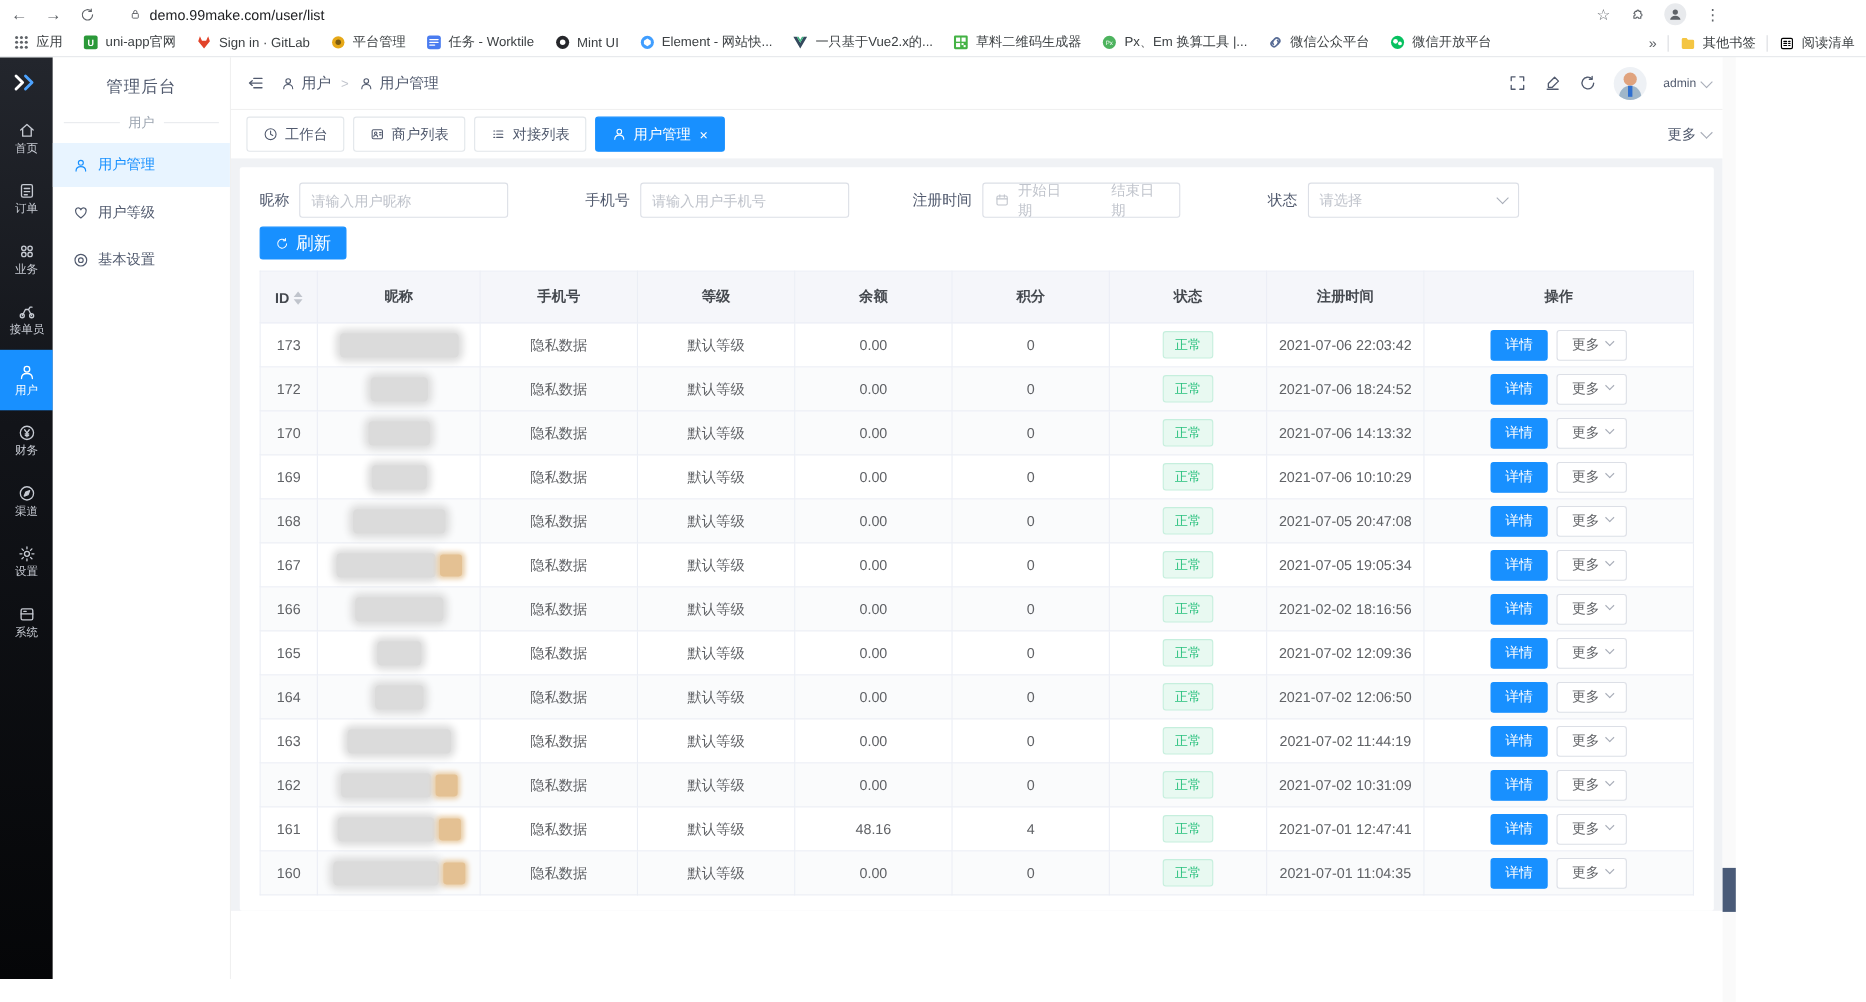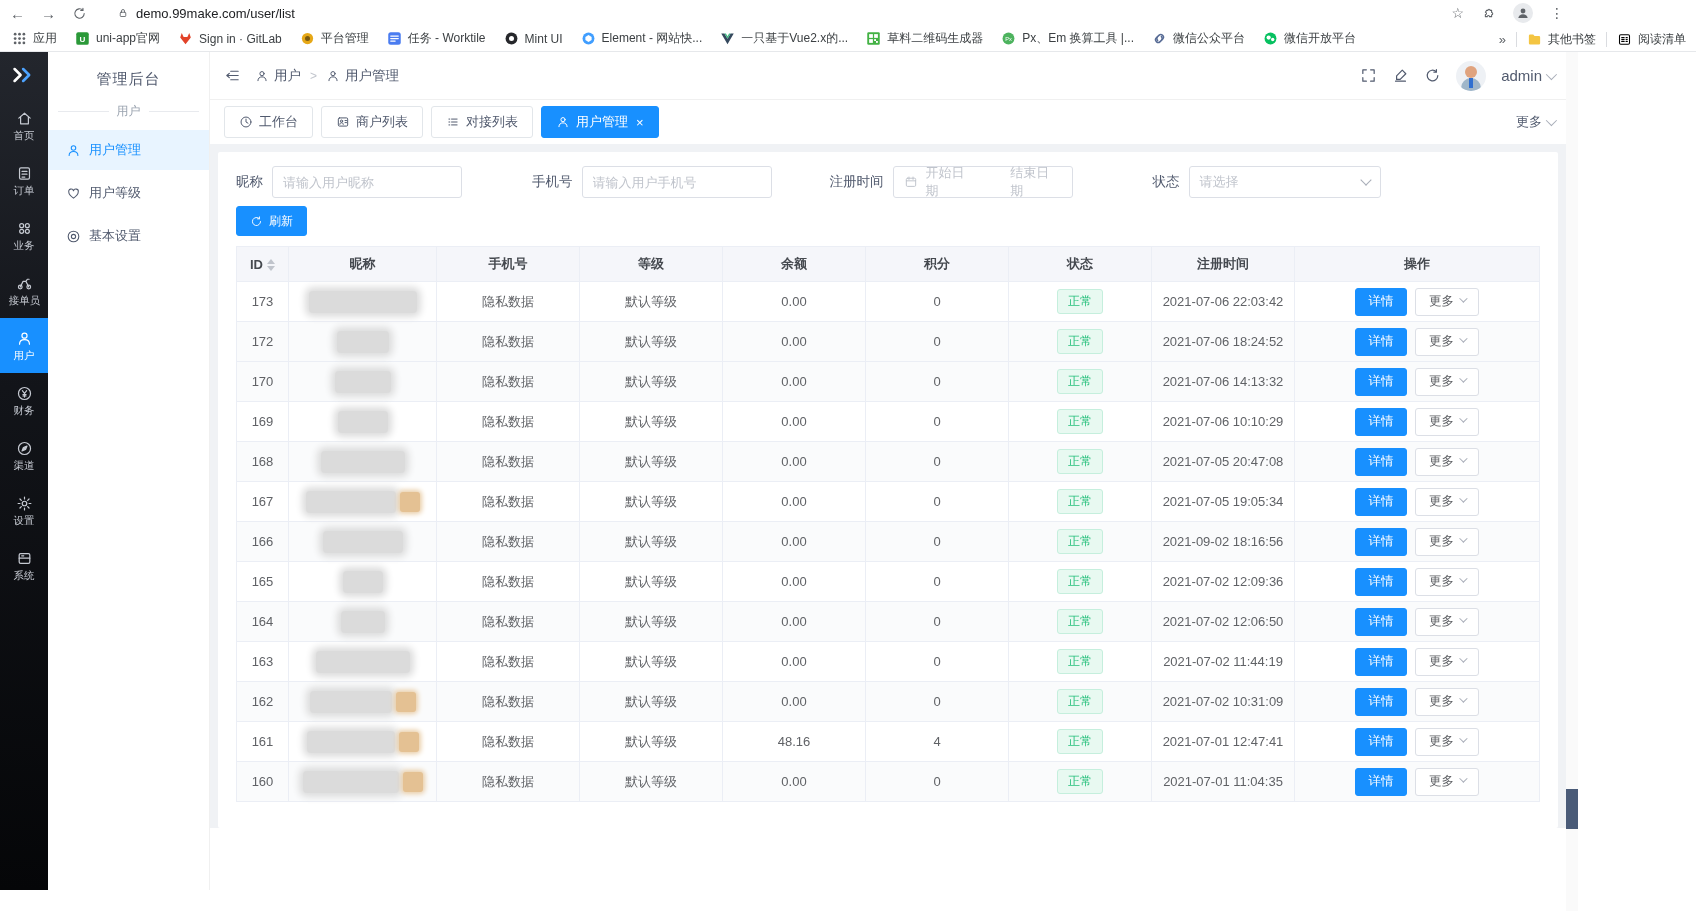--- a/index.html
+++ b/index.html
@@ -59,21 +59,21 @@
   #breadcrumb { display:flex; align-items:center; gap:7px; margin-left:14px; font-size:13.5px; color:#515a6e; }
   .bc-sep { color:#c0c4cc; font-size:12px; margin:0 2px; }
   .bc-item { display:flex; align-items:center; gap:5px; }
   .bc-ico { width:14px; height:14px; color:#515a6e; }
   .bc-ico svg { display:block; width:100%; height:100%; }
   #ph-right { margin-left:auto; display:flex; align-items:center; gap:15px; }
   #hdr-avatar { width:30px; height:30px; border-radius:50%; background:#eef1f5; position:relative; overflow:hidden; }
   #hdr-avatar .av-head { position:absolute; left:9px; top:5px; width:12px; height:12px; border-radius:50%; background:#e0a37e; }
   #hdr-avatar .av-body { position:absolute; left:5px; top:17px; width:20px; height:13px; border-radius:10px 10px 0 0; background:#9fb6c9; }
   #hdr-avatar .av-tie { position:absolute; left:13px; top:17px; width:4px; height:10px; background:#2f6fd0; }
-  #admin-name { font-size:15px; color:#515a6e; display:flex; align-items:center; gap:4px; }
+  #admin-name { font-size:11px; color:#515a6e; display:flex; align-items:center; gap:4px; }
   .chev { width:8px; height:8px; border-right:1.5px solid #a8adb8; border-bottom:1.5px solid #a8adb8; transform:rotate(45deg) translateY(-2px); }
 
   
   #ptabs { height:44px; display:flex; align-items:center; gap:8px; padding:0 14px; position:relative; }
   .tab { height:32px; display:flex; align-items:center; gap:6px; padding:0 14px; border:1px solid #e2e6ea; border-radius:3px;
     background:#fff; font-size:13px; color:#515a6e; cursor:pointer; }
   .tab .tab-ico { width:14px; height:14px; }
   .tab .tab-ico svg { display:block; width:100%; height:100%; }
   .tab.active { background:#1890ff; border-color:#1890ff; color:#fff; }
   .tab .tab-close { font-size:13px; margin-left:2px; }
@@ -93,31 +93,31 @@
   .fg2 { margin-left:70px; } .fg3 { margin-left:58px; } .fg4 { margin-left:80px; }
   .cal-ico { width:14px; height:14px; color:#c0c4cc; margin-right:8px; flex:0 0 14px; }
   .cal-ico svg { display:block; width:100%; height:100%; }
   .date-txt { font-size:13px; color:#c0c4cc; }
   .date-gap { width:34px; }
   .sel { justify-content:space-between; cursor:pointer; }
   .sel .sel-txt { font-size:13px; color:#c0c4cc; }
   .sel .chev { transform:rotate(45deg); margin-top:-4px; }
 
   .btnrow { margin-top:8px; display:flex; align-items:center; height:30px; }
-  .btn { height:28px; border-radius:3px; font-size:12px; display:inline-flex; align-items:center; justify-content:center;
+  .btn { height:28px; border-radius:3px; font-size:16px; display:inline-flex; align-items:center; justify-content:center;
     padding:0 13px; cursor:pointer; border:1px solid #dcdfe6; background:#fff; color:#515a6e; white-space:nowrap; font-family:inherit; }
   .btn.primary { background:#1890ff; border-color:#1890ff; color:#fff; }
   #btn-refresh { height:30px; gap:6px; }
   #btn-refresh .rf-ico { width:13px; height:13px; }
   #btn-refresh .rf-ico svg { display:block; width:100%; height:100%; }
   .btn-right { margin-left:auto; display:flex; gap:9px; }
 
   
   #tbl { margin-top:10px; width:100%; border-collapse:collapse; table-layout:fixed; }
-  #tbl th { height:35px; background:#f5f6fa; font-size:13px; font-weight:bold; color:#45494f;
+  #tbl th { height:47px; background:#f5f6fa; font-size:13px; font-weight:bold; color:#45494f;
     border:1px solid #ebeef5; text-align:center; }
   #tbl td { height:40px; font-size:13px; color:#606266; border:1px solid #ebeef5; text-align:center; }
   #tbl tr.even td { background:#fafbfc; }
   .sort-ico { display:inline-flex; flex-direction:column; gap:2px; margin-left:4px; vertical-align:middle; }
   .sort-ico i { display:block; width:0; height:0; border-left:4px solid transparent; border-right:4px solid transparent; }
   .sort-up { border-bottom:5px solid #c0c4cc; }
   .sort-dn { border-top:5px solid #c0c4cc; }
   .blur-block { display:inline-block; height:22px; border-radius:4px; background:#dbdbdb; box-shadow:0 0 7px 4px #dddddd; vertical-align:middle; }
   .tan-block { display:inline-block; width:20px; height:20px; margin-left:4px; border-radius:3px; background:#e4c193; box-shadow:0 0 5px 2px #e9cda6; vertical-align:middle; }
   .badge { display:inline-block; padding:3px 10px; border-radius:3px; font-size:12px; }
@@ -721,21 +721,21 @@
                   </button></td>
               </tr>
               <tr class="even">
                 <td>166</td>
                 <td><span class="blur-block" style="width: 80px;"></span></td>
                 <td>隐私数据</td>
                 <td>默认等级</td>
                 <td>0.00</td>
                 <td>0</td>
                 <td><span class="badge" style="color: rgb(43, 193, 127); background: rgb(232, 249, 241); border: 1px solid rgb(197, 239, 221);">正常</span></td>
-                <td>2021-09-02 18:16:56</td>
+                <td>2021-02-02 18:16:56</td>
                 <td><button class="act-btn act-detail" style="border-color: rgb(24, 144, 255); background: rgb(24, 144, 255);">详情</button><button class="act-btn act-more">
                     <span>更多</span>
                     <span class="chev"></span>
                   </button></td>
               </tr>
               <tr>
                 <td>165</td>
                 <td><span class="blur-block" style="width: 40px;"></span></td>
                 <td>隐私数据</td>
                 <td>默认等级</td>

